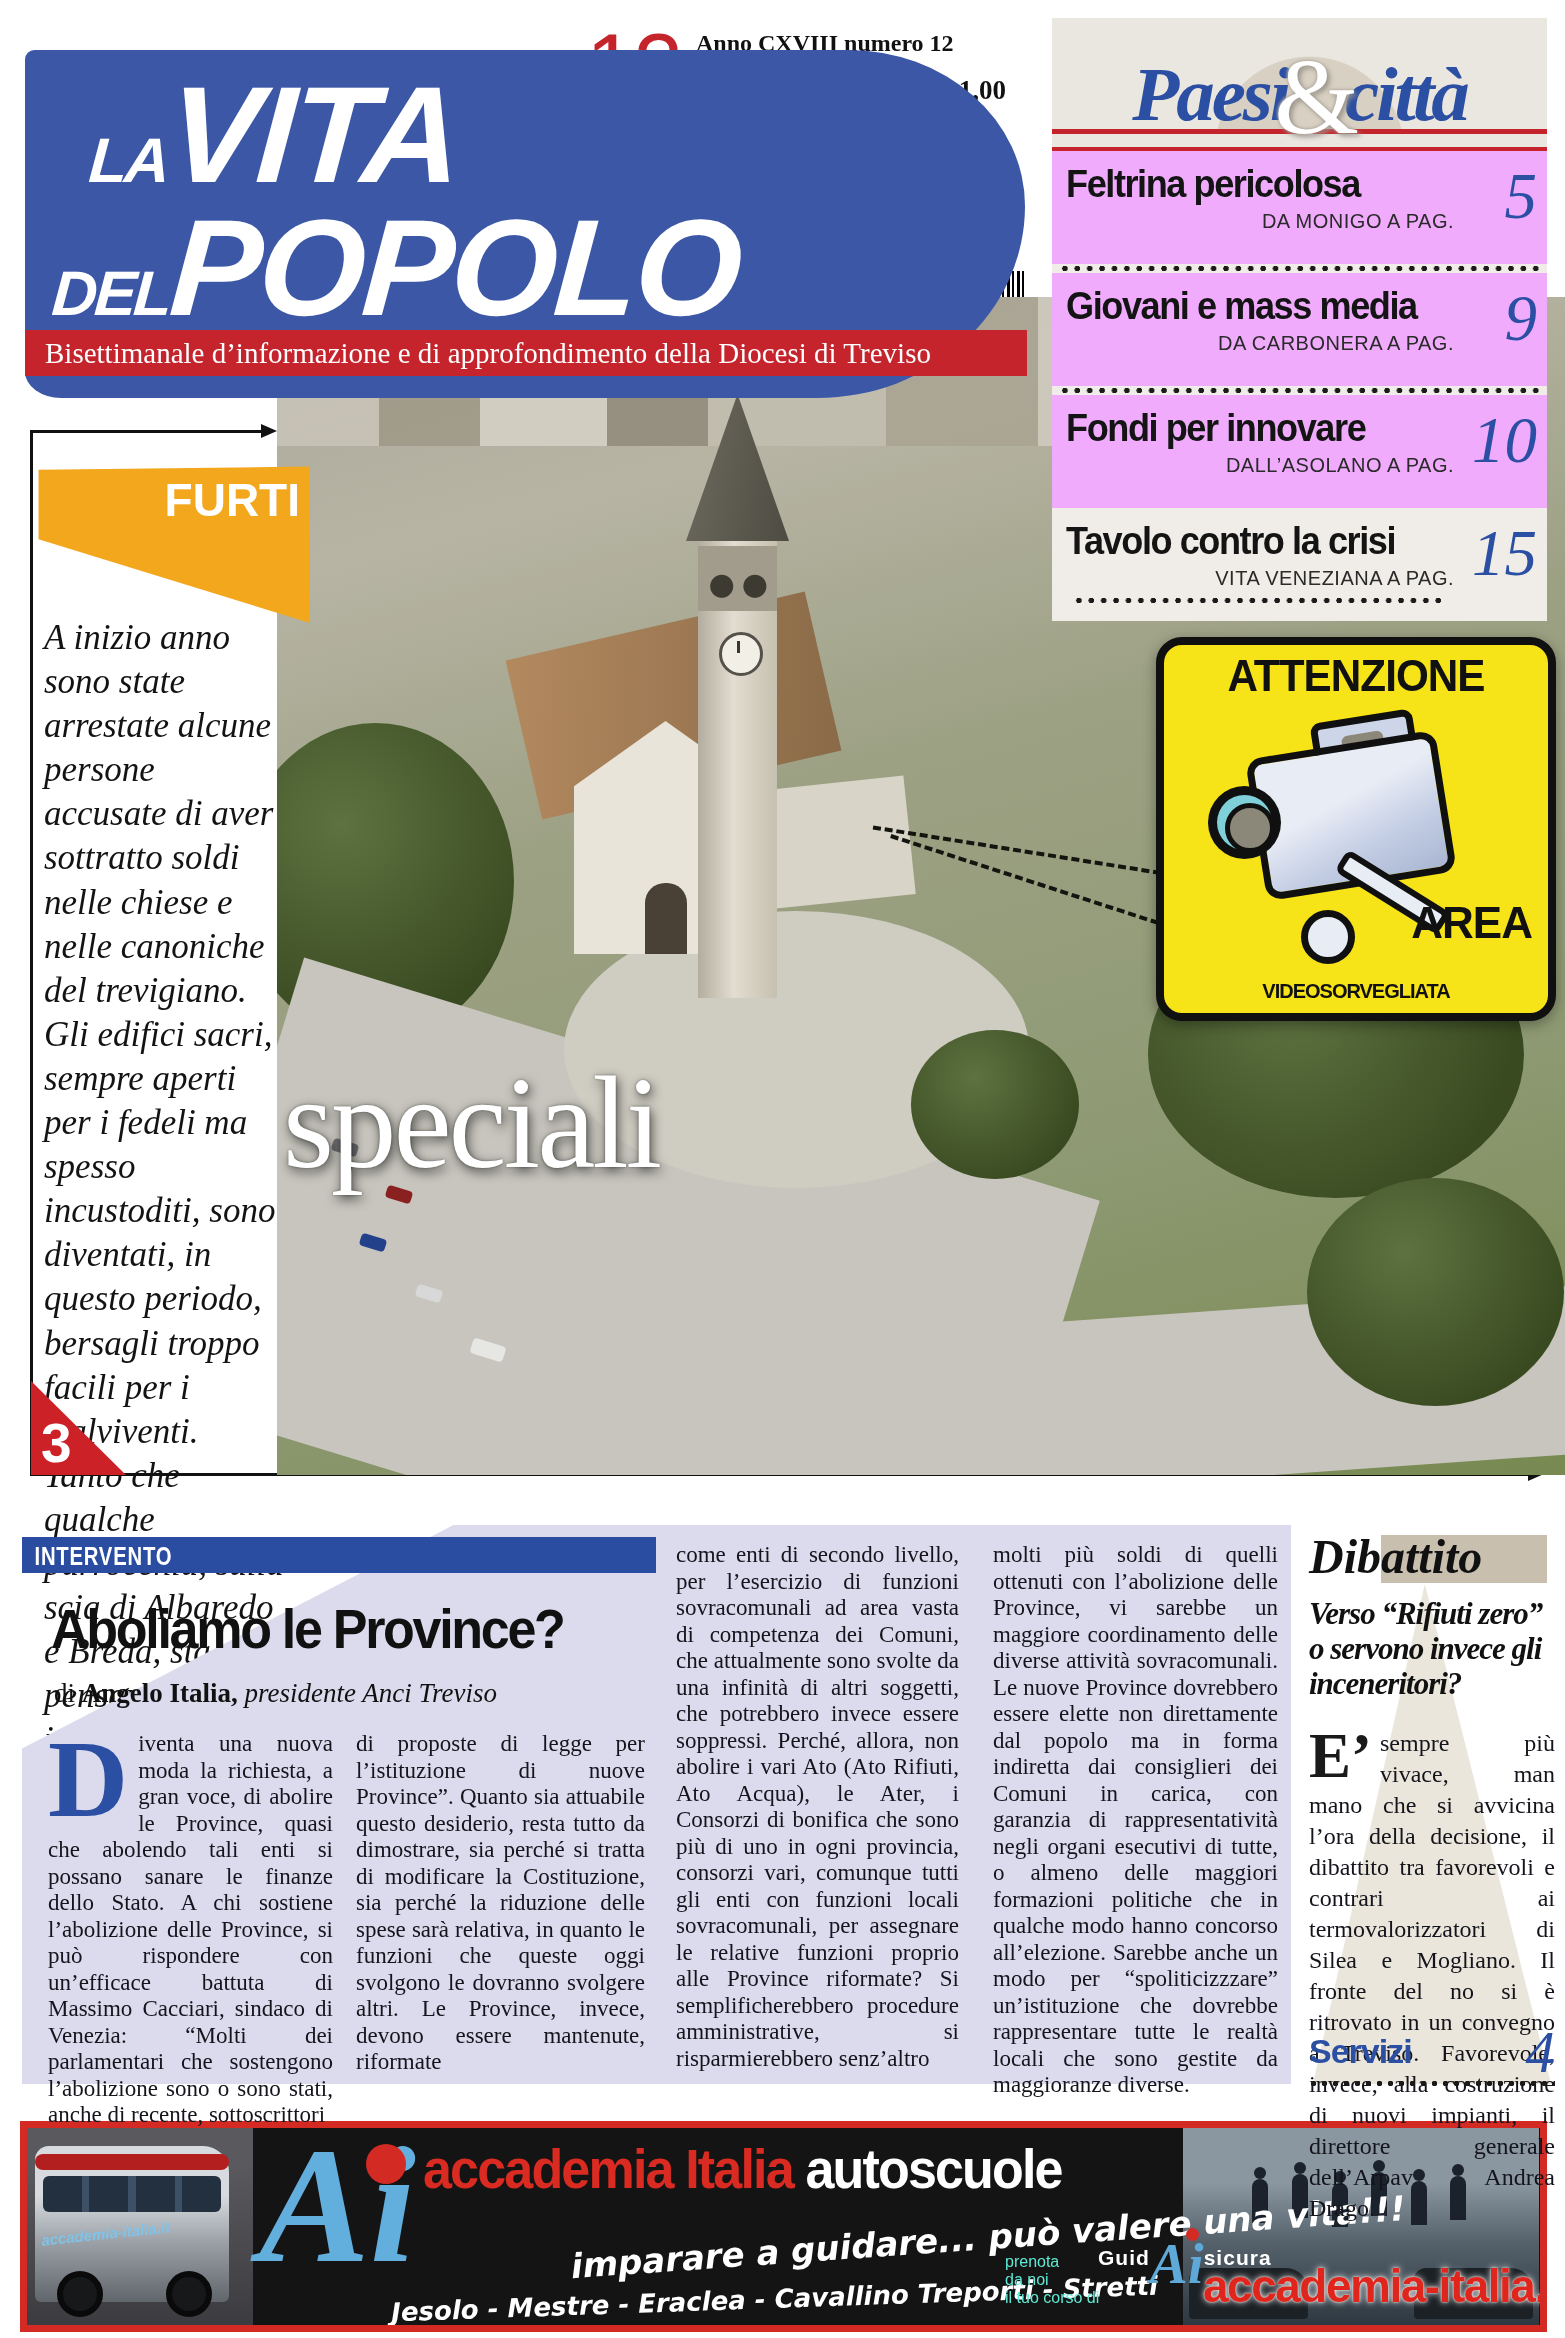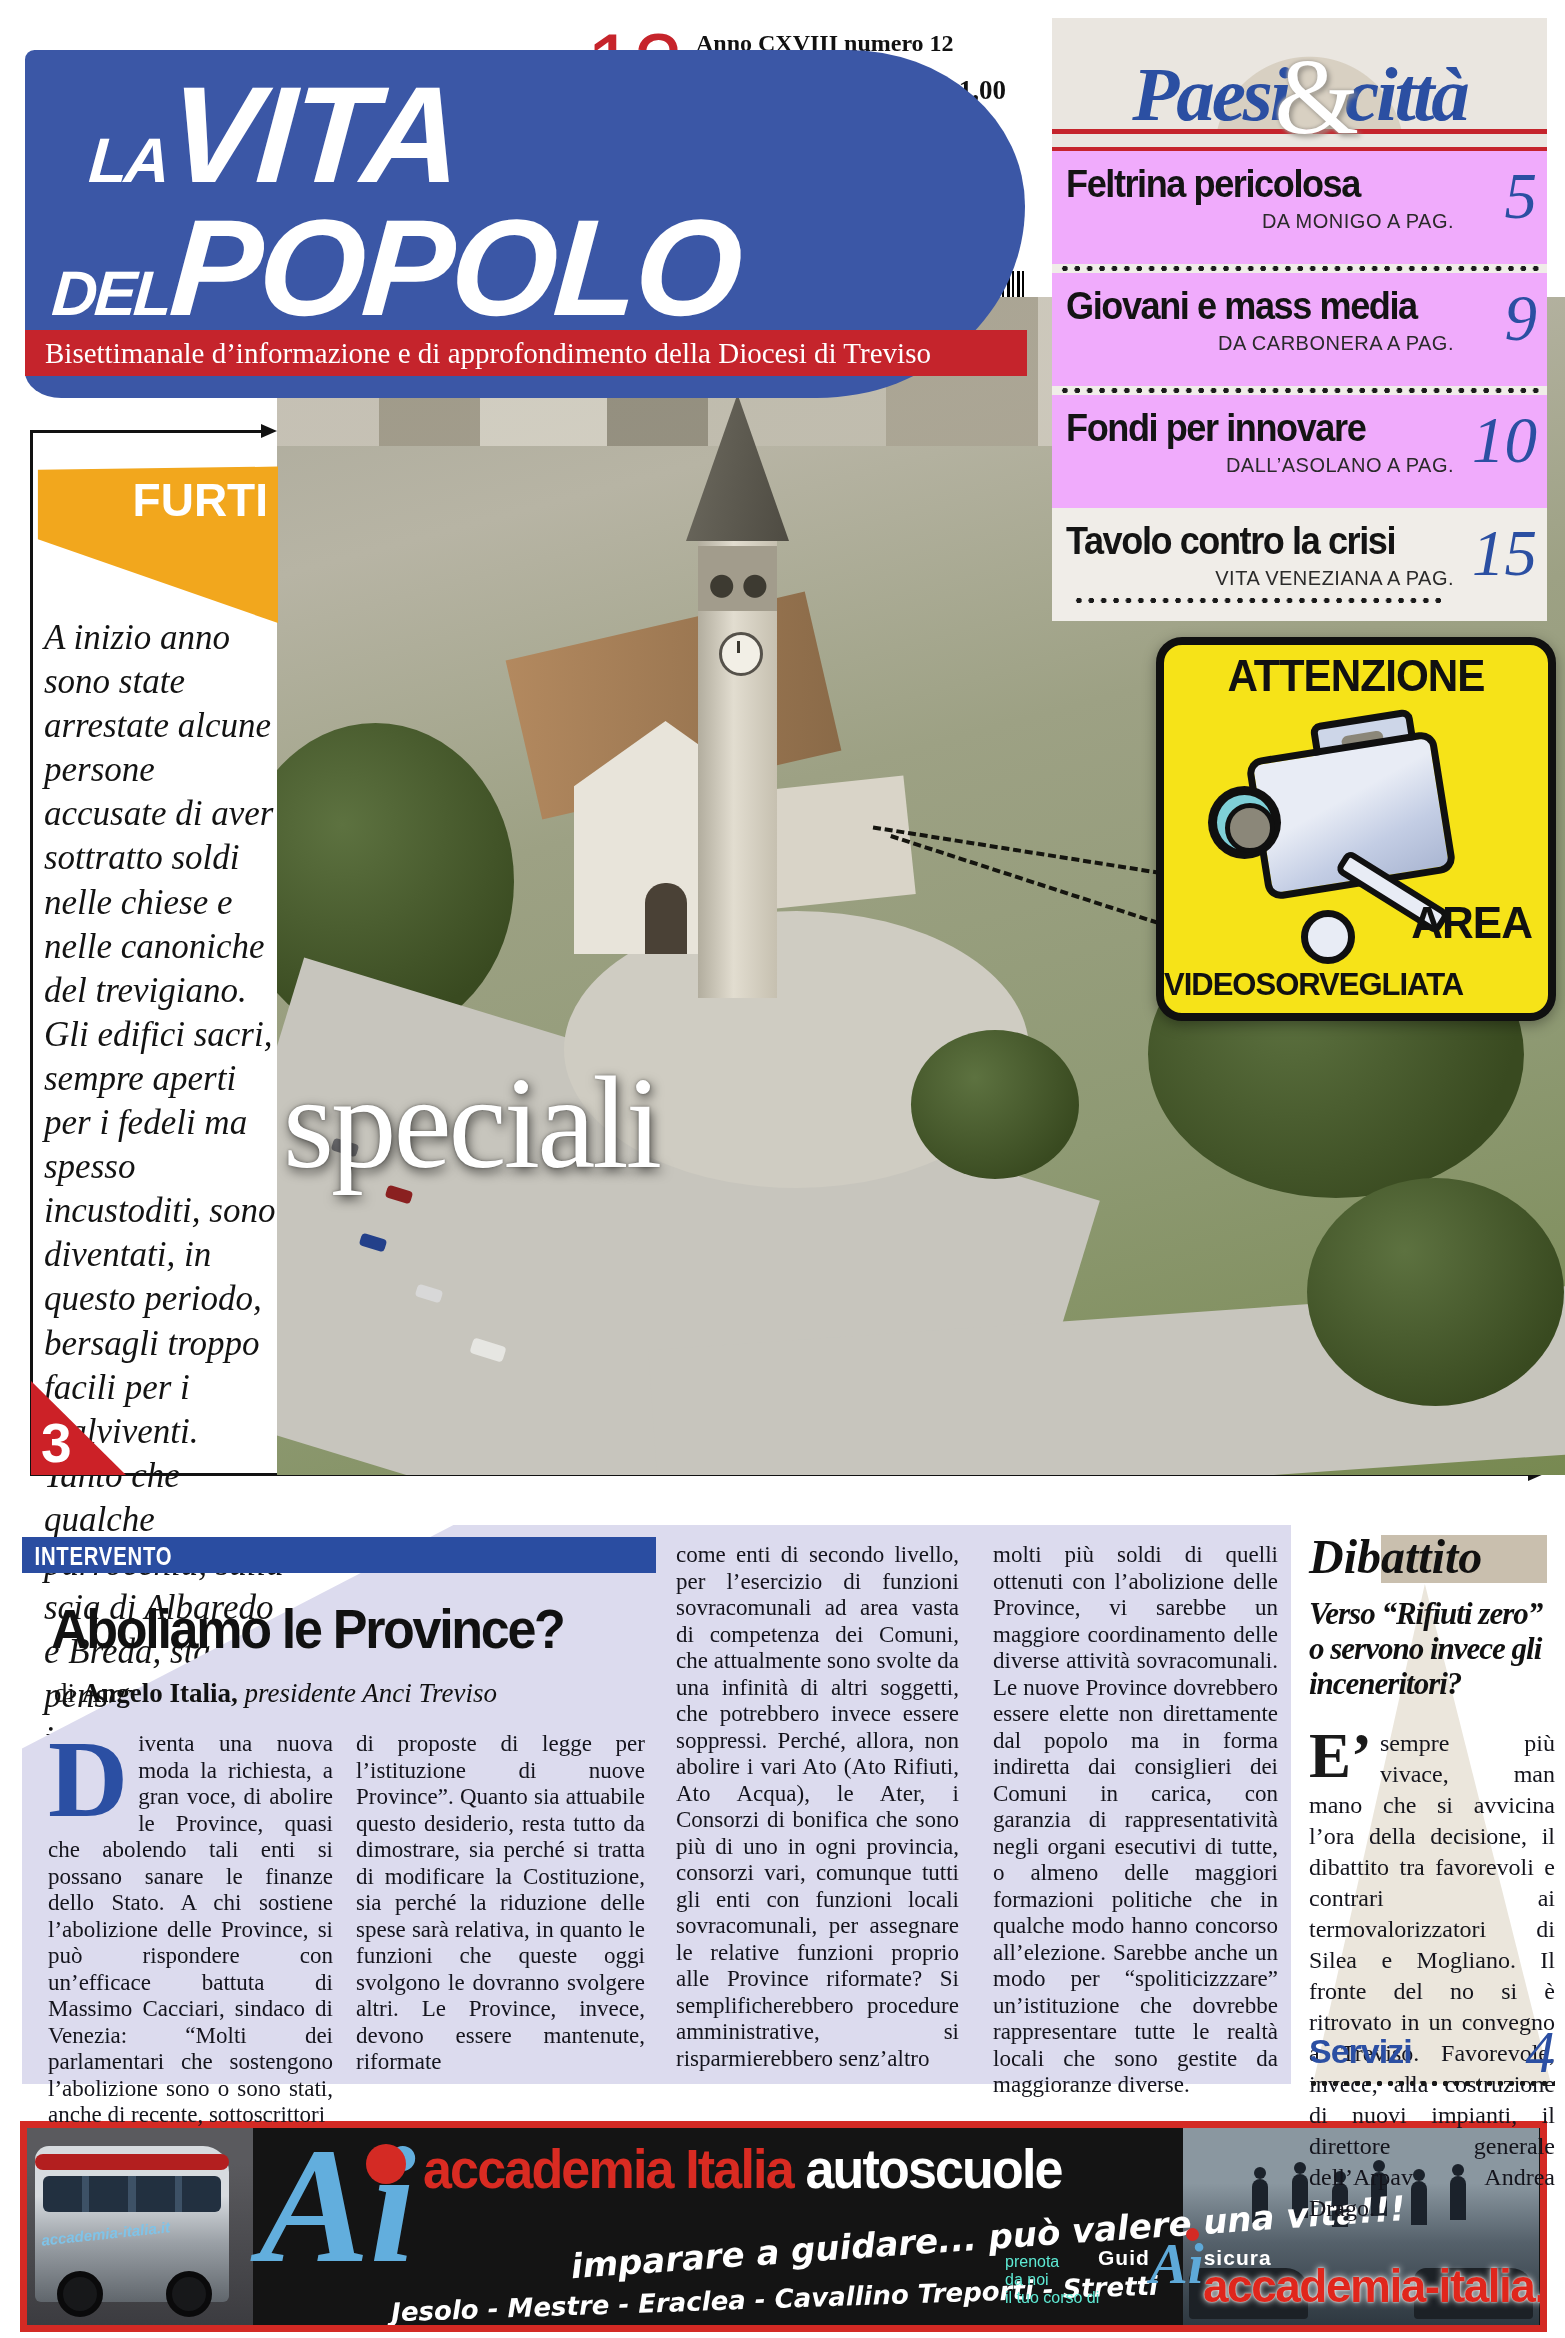--- a/index.html
+++ b/index.html
@@ -51,21 +51,21 @@
            background-size:12.4px 9px;background-repeat:repeat-x;}
 
   
   .h-line{background:#111;height:3px;}
   .v-line{background:#111;width:3px;}
   .arrow-head{position:absolute;right:-14px;top:-6px;width:0;height:0;
               border-left:16px solid #111;border-top:7.4px solid rgba(0,0,0,0);border-bottom:7.4px solid rgba(0,0,0,0);}
 
   
   .furti-label{left:33px;top:465px;width:245px;height:158px;background:#f2a71d;
-               clip-path:polygon(2% 3%,100% 1%,100% 100%,2% 47%);z-index:2;}
+               clip-path:polygon(2% 3%,100% 1%,100% 100%,2% 47%);z-index:2;padding-left:32px;}
   .furti-label span{display:block;text-align:right;padding:8px 10px 0 0;color:#fff;
                     font-weight:900;font-size:46px;letter-spacing:0;}
   .furti-text{left:44px;top:616px;width:240px;font-family:"Liberation Serif",serif;
               font-style:italic;font-size:35px;line-height:1.26;color:#131313;}
   .furti-end1{text-align:center;padding-left:30px;}
   .furti-end2{text-align:center;padding-left:59px;}
   .page3-tri{left:31px;top:1381px;width:95px;height:94px;background:#cc2127;
              clip-path:polygon(0 0,100% 100%,0 100%);z-index:2;}
   .page3-tri span{position:absolute;left:10px;bottom:0px;color:#fff;font-weight:700;font-size:55px;}
 
@@ -96,22 +96,22 @@
   .cross{left:456px;top:61px;width:4px;height:34px;background:#e8e4da;}
   .cross:after{content:"";position:absolute;left:-7px;top:8px;width:18px;height:4px;background:#e8e4da;}
   .car{position:absolute;width:26px;height:13px;border-radius:4px;transform:rotate(17deg);}
   .ray{border-top:4px dashed #15150f;height:0;}
 
   .sign{left:879px;top:340px;width:384px;height:368px;background:#f6e318;border:8px solid #101010;
         border-radius:26px;z-index:4;box-shadow:0 4px 14px rgba(0,0,0,.35);}
   .sign-top{text-align:center;font-weight:900;font-size:44px;letter-spacing:-1px;margin-top:6px;
             transform:scaleX(.96);}
   .sign-area{position:absolute;right:16px;bottom:65px;font-weight:900;font-size:44px;letter-spacing:-1px;}
-  .sign-bottom{position:absolute;left:0;right:0;bottom:10px;font-weight:900;
-               font-size:31px;letter-spacing:-1px;}
+  .sign-bottom{position:absolute;left:0;right:0;bottom:10px;text-align:center;font-weight:900;
+               font-size:20px;letter-spacing:-1px;}
   .cam-body{position:absolute;left:91px;top:99px;width:178px;height:129px;background:
             linear-gradient(160deg,#e8ecf5 0 40%,#c3cde4 70%,#aab6d2);border:7px solid #101010;
             border-radius:16px;transform:rotate(-9deg);}
   .cam-vf{position:absolute;left:149px;top:71px;width:89px;height:40px;background:#cdd6e8;
           border:7px solid #101010;border-radius:10px;transform:rotate(-9deg);}
   .cam-vf-slot{position:absolute;left:22px;top:10px;width:42px;height:13px;background:#8b8779;border-radius:7px;}
   .cam-lens{position:absolute;left:44px;top:141px;width:73px;height:73px;border-radius:50%;
             background:#101010;}
   .cam-lens:before{content:"";position:absolute;left:9px;top:9px;width:55px;height:55px;border-radius:50%;
             background:#7fd0d8;}

